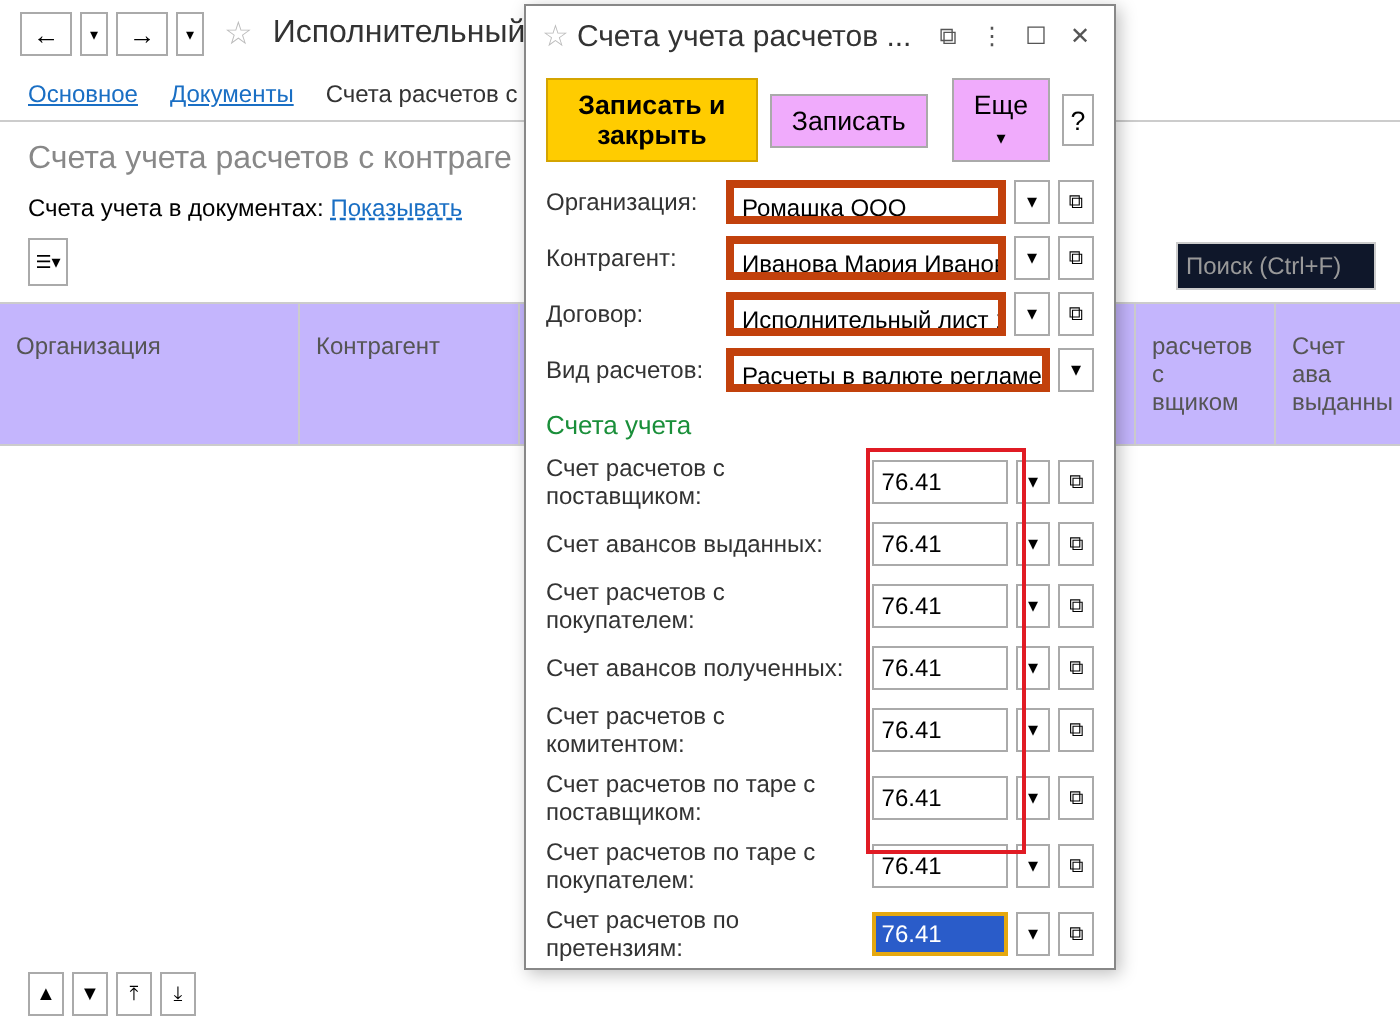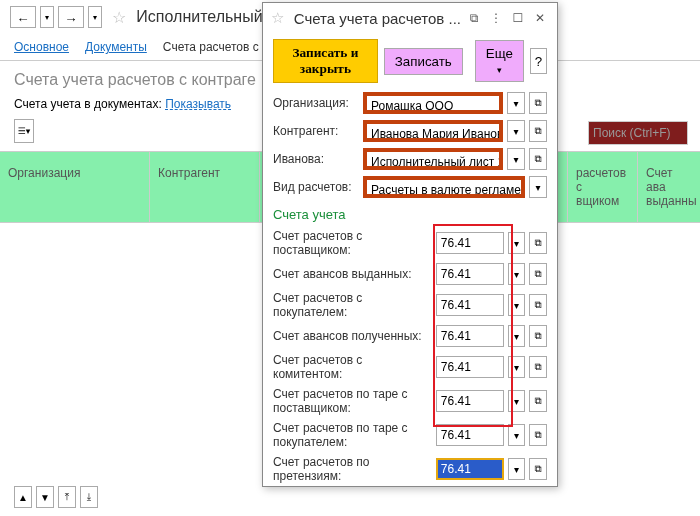--- a/index.html
+++ b/index.html
@@ -90,21 +90,21 @@
     display:flex;align-items:center;justify-content:center;font-size:9px;
   }
   .hl-box {
     border: 2px solid #e01b24;
     padding: 3px;
   }
   .grid-header {
     display: flex;
     border-top: 1px solid #ccc;
     border-bottom: 1px solid #ccc;
-    background: #86efac;
+    background: #c4b5fd;
   }
   .grid-col {
     padding: 14px 8px;
     border-right: 1px solid #ccc;
     color: #555;
   }
   .grid-body {
     height: 300px;
     background: #fff;
   }
@@ -116,58 +116,57 @@
     gap: 4px;
   }
   .search-box {
     position: absolute;
     right: 12px;
     top: 121px;
     width: 100px;
     border: 1px solid #ccc;
     padding: 4px;
     color:#999;
-    background:#7f1d1d;
+    background:#0f172a;
   }
 
   .dialog {
     position: absolute;
     left: 262px;
     top: 2px;
     width: 296px;
     background: #fff;
     border: 1px solid #888;
     box-shadow: 2px 2px 8px rgba(0,0,0,0.25);
     padding: 0;
   }
   .dlg-titlebar {
     display: flex;
     align-items: center;
     padding: 6px 8px;
     gap: 4px;
   }
   .dlg-star { color: #bbb; font-size: 15px; }
-  .dlg-title { font-size: 15px; color: #333; flex: 1; white-space:nowrap; overflow:hidden;text-align:right; }
+  .dlg-title { font-size: 15px; color: #333; flex: 1; white-space:nowrap; overflow:hidden; }
   .dlg-tbtn {
     width: 18px; height: 18px;
     display:flex;align-items:center;justify-content:center;
     color:#555; cursor:pointer; font-size:12px;
   }
   .dlg-toolbar {
     display: flex;
     gap: 6px;
     padding: 6px 10px;
     align-items: center;
   }
   .btn-yellow {
     background: #ffcc00;
     border: 1px solid #d4a400;
     padding: 5px 10px;
     font-weight: bold;
-    font-family: Liberation Serif, serif;
   }
   .btn-plain {
     background: #f0abfc;
     border: 1px solid #aaa;
     padding: 5px 10px;
   }
   .btn-q {
     width: 24px; height:26px; border:1px solid #aaa; background:#fff;
     display:flex;align-items:center;justify-content:center;
   }
@@ -308,21 +307,21 @@
     <div class="mini-btn">▾</div>
     <div class="mini-btn">⧉</div>
   </div>
   <div class="form-row">
     <span class="form-lbl">Контрагент:</span>
     <div class="form-input">Иванова Мария Ивановна</div>
     <div class="mini-btn">▾</div>
     <div class="mini-btn">⧉</div>
   </div>
   <div class="form-row">
-    <span class="form-lbl">Иванова:</span>
+    <span class="form-lbl">Договор:</span>
     <div class="form-input">Исполнительный лист 1 от 01.05.2022</div>
     <div class="mini-btn">▾</div>
     <div class="mini-btn">⧉</div>
   </div>
   <div class="form-row">
     <span class="form-lbl">Вид расчетов:</span>
     <div class="form-input">Расчеты в валюте регламентированного у</div>
     <div class="mini-btn">▾</div>
   </div>
 

